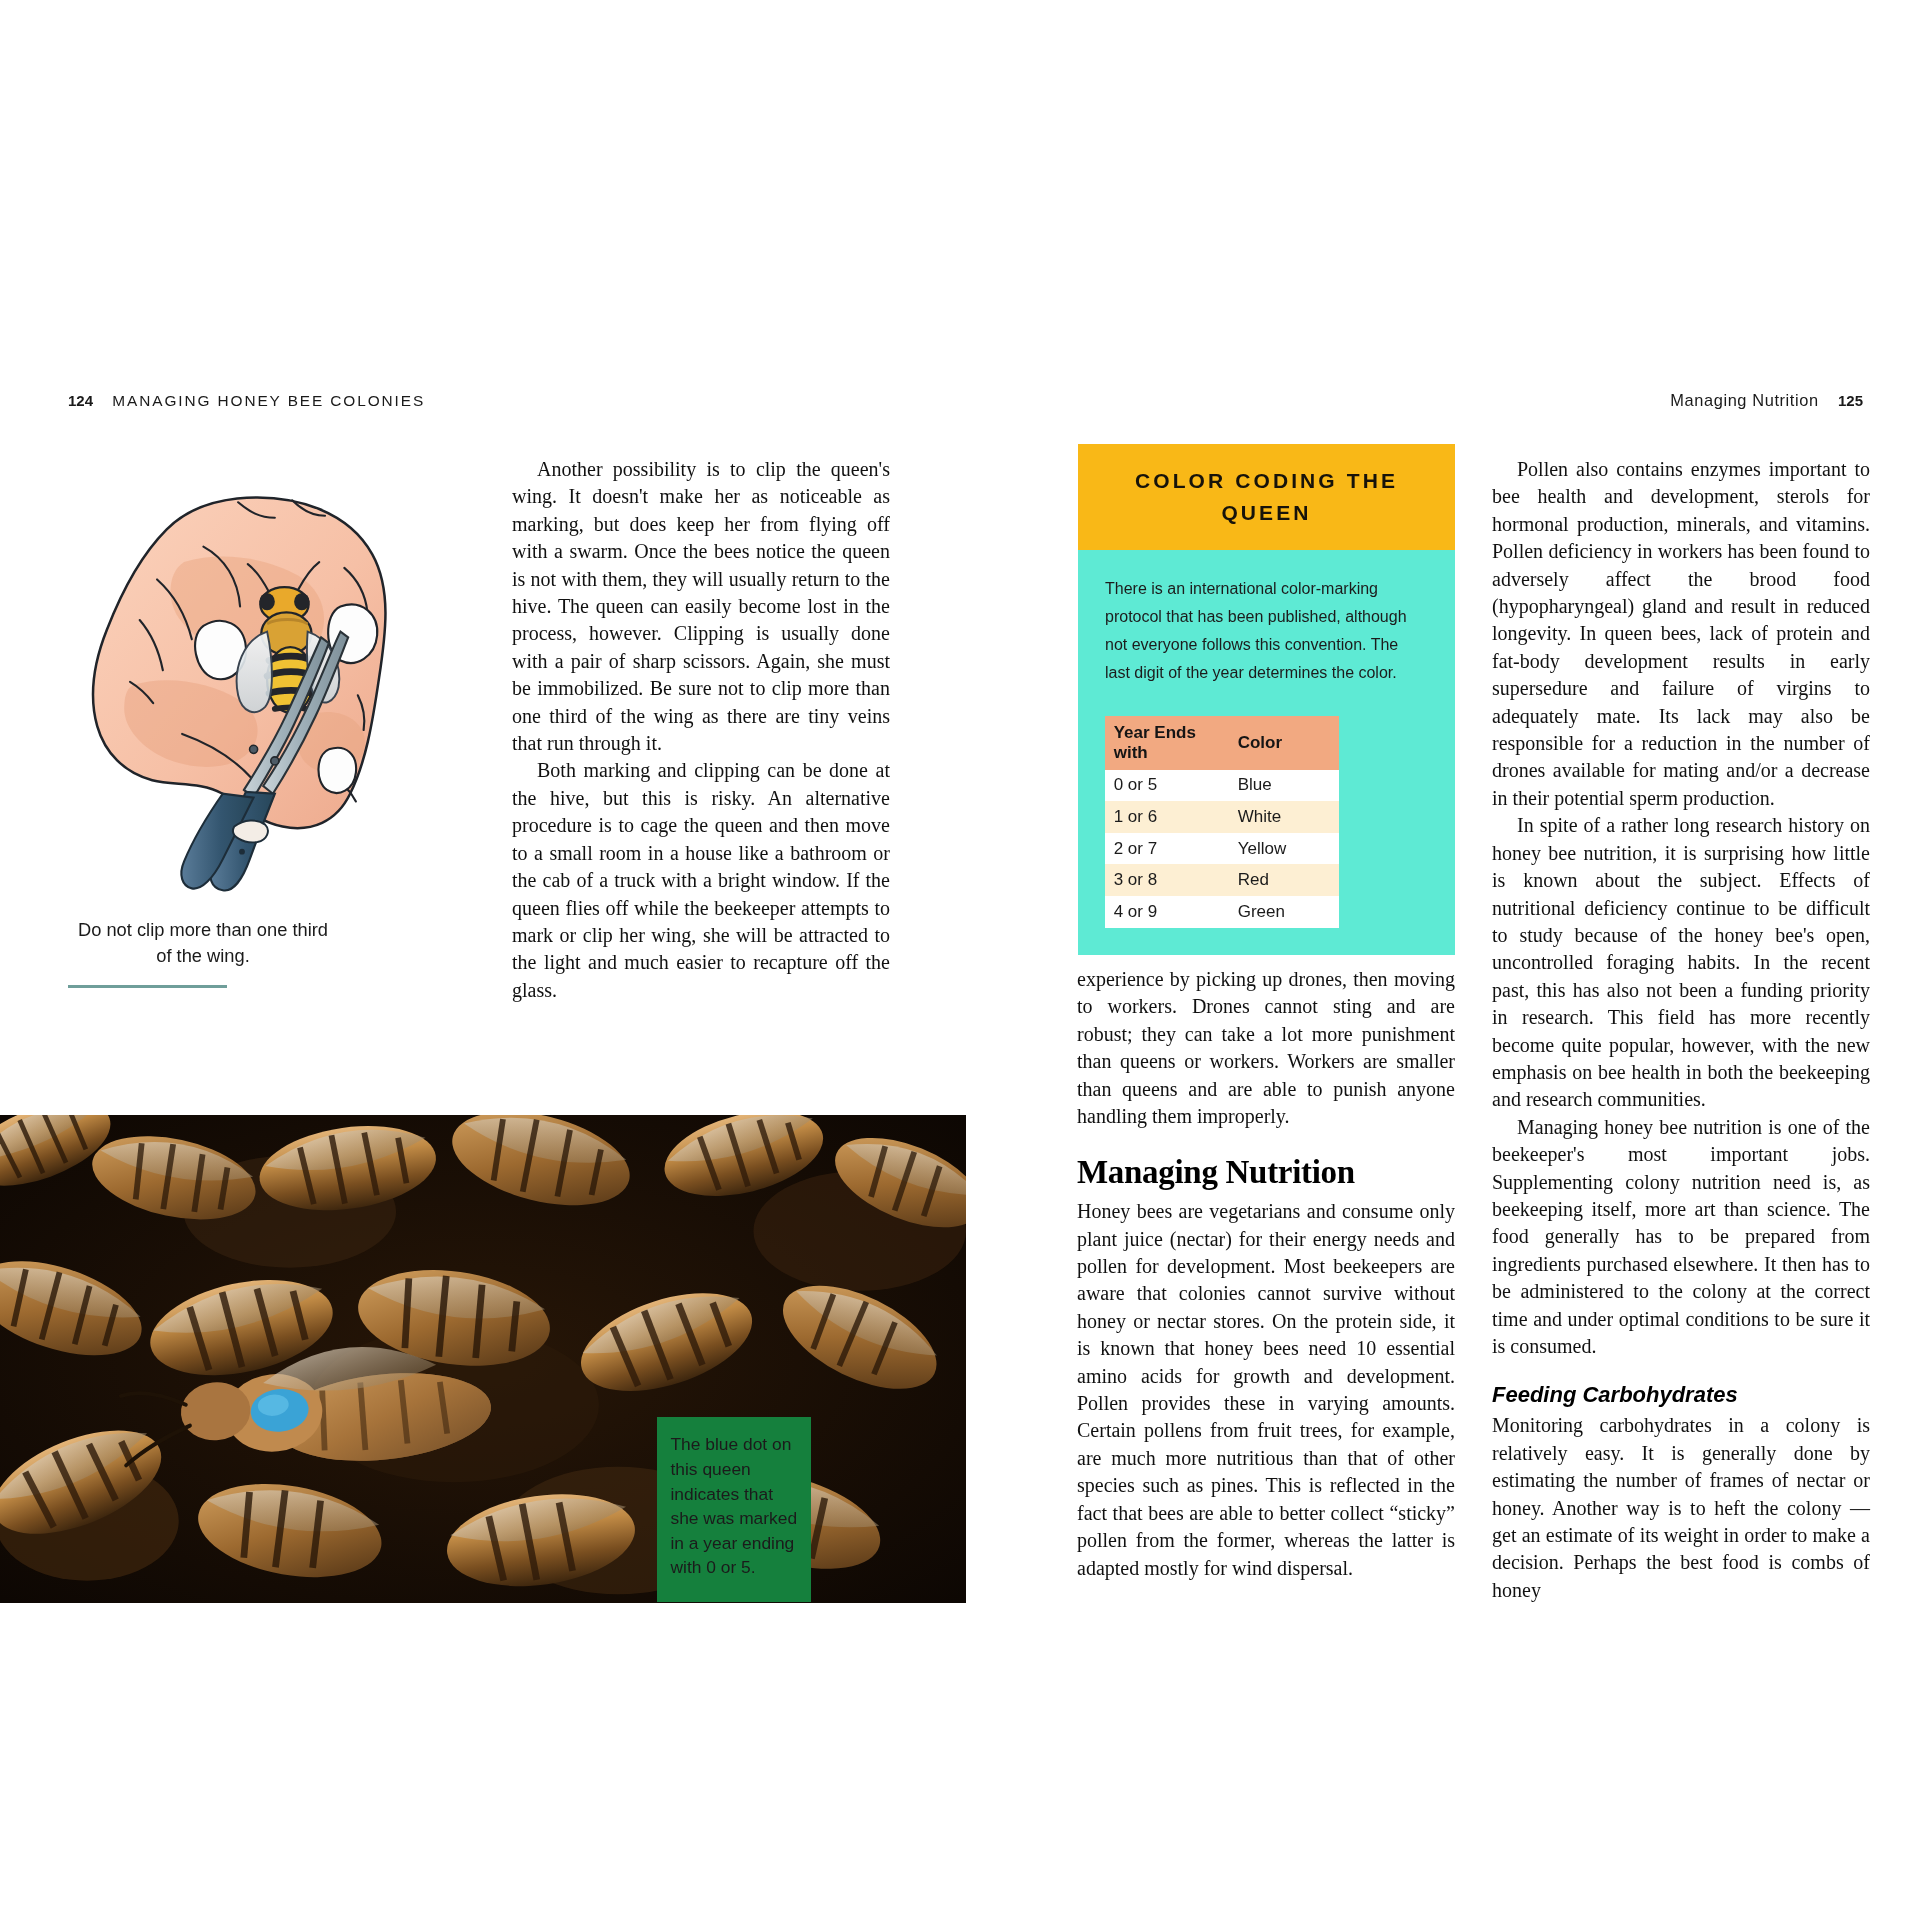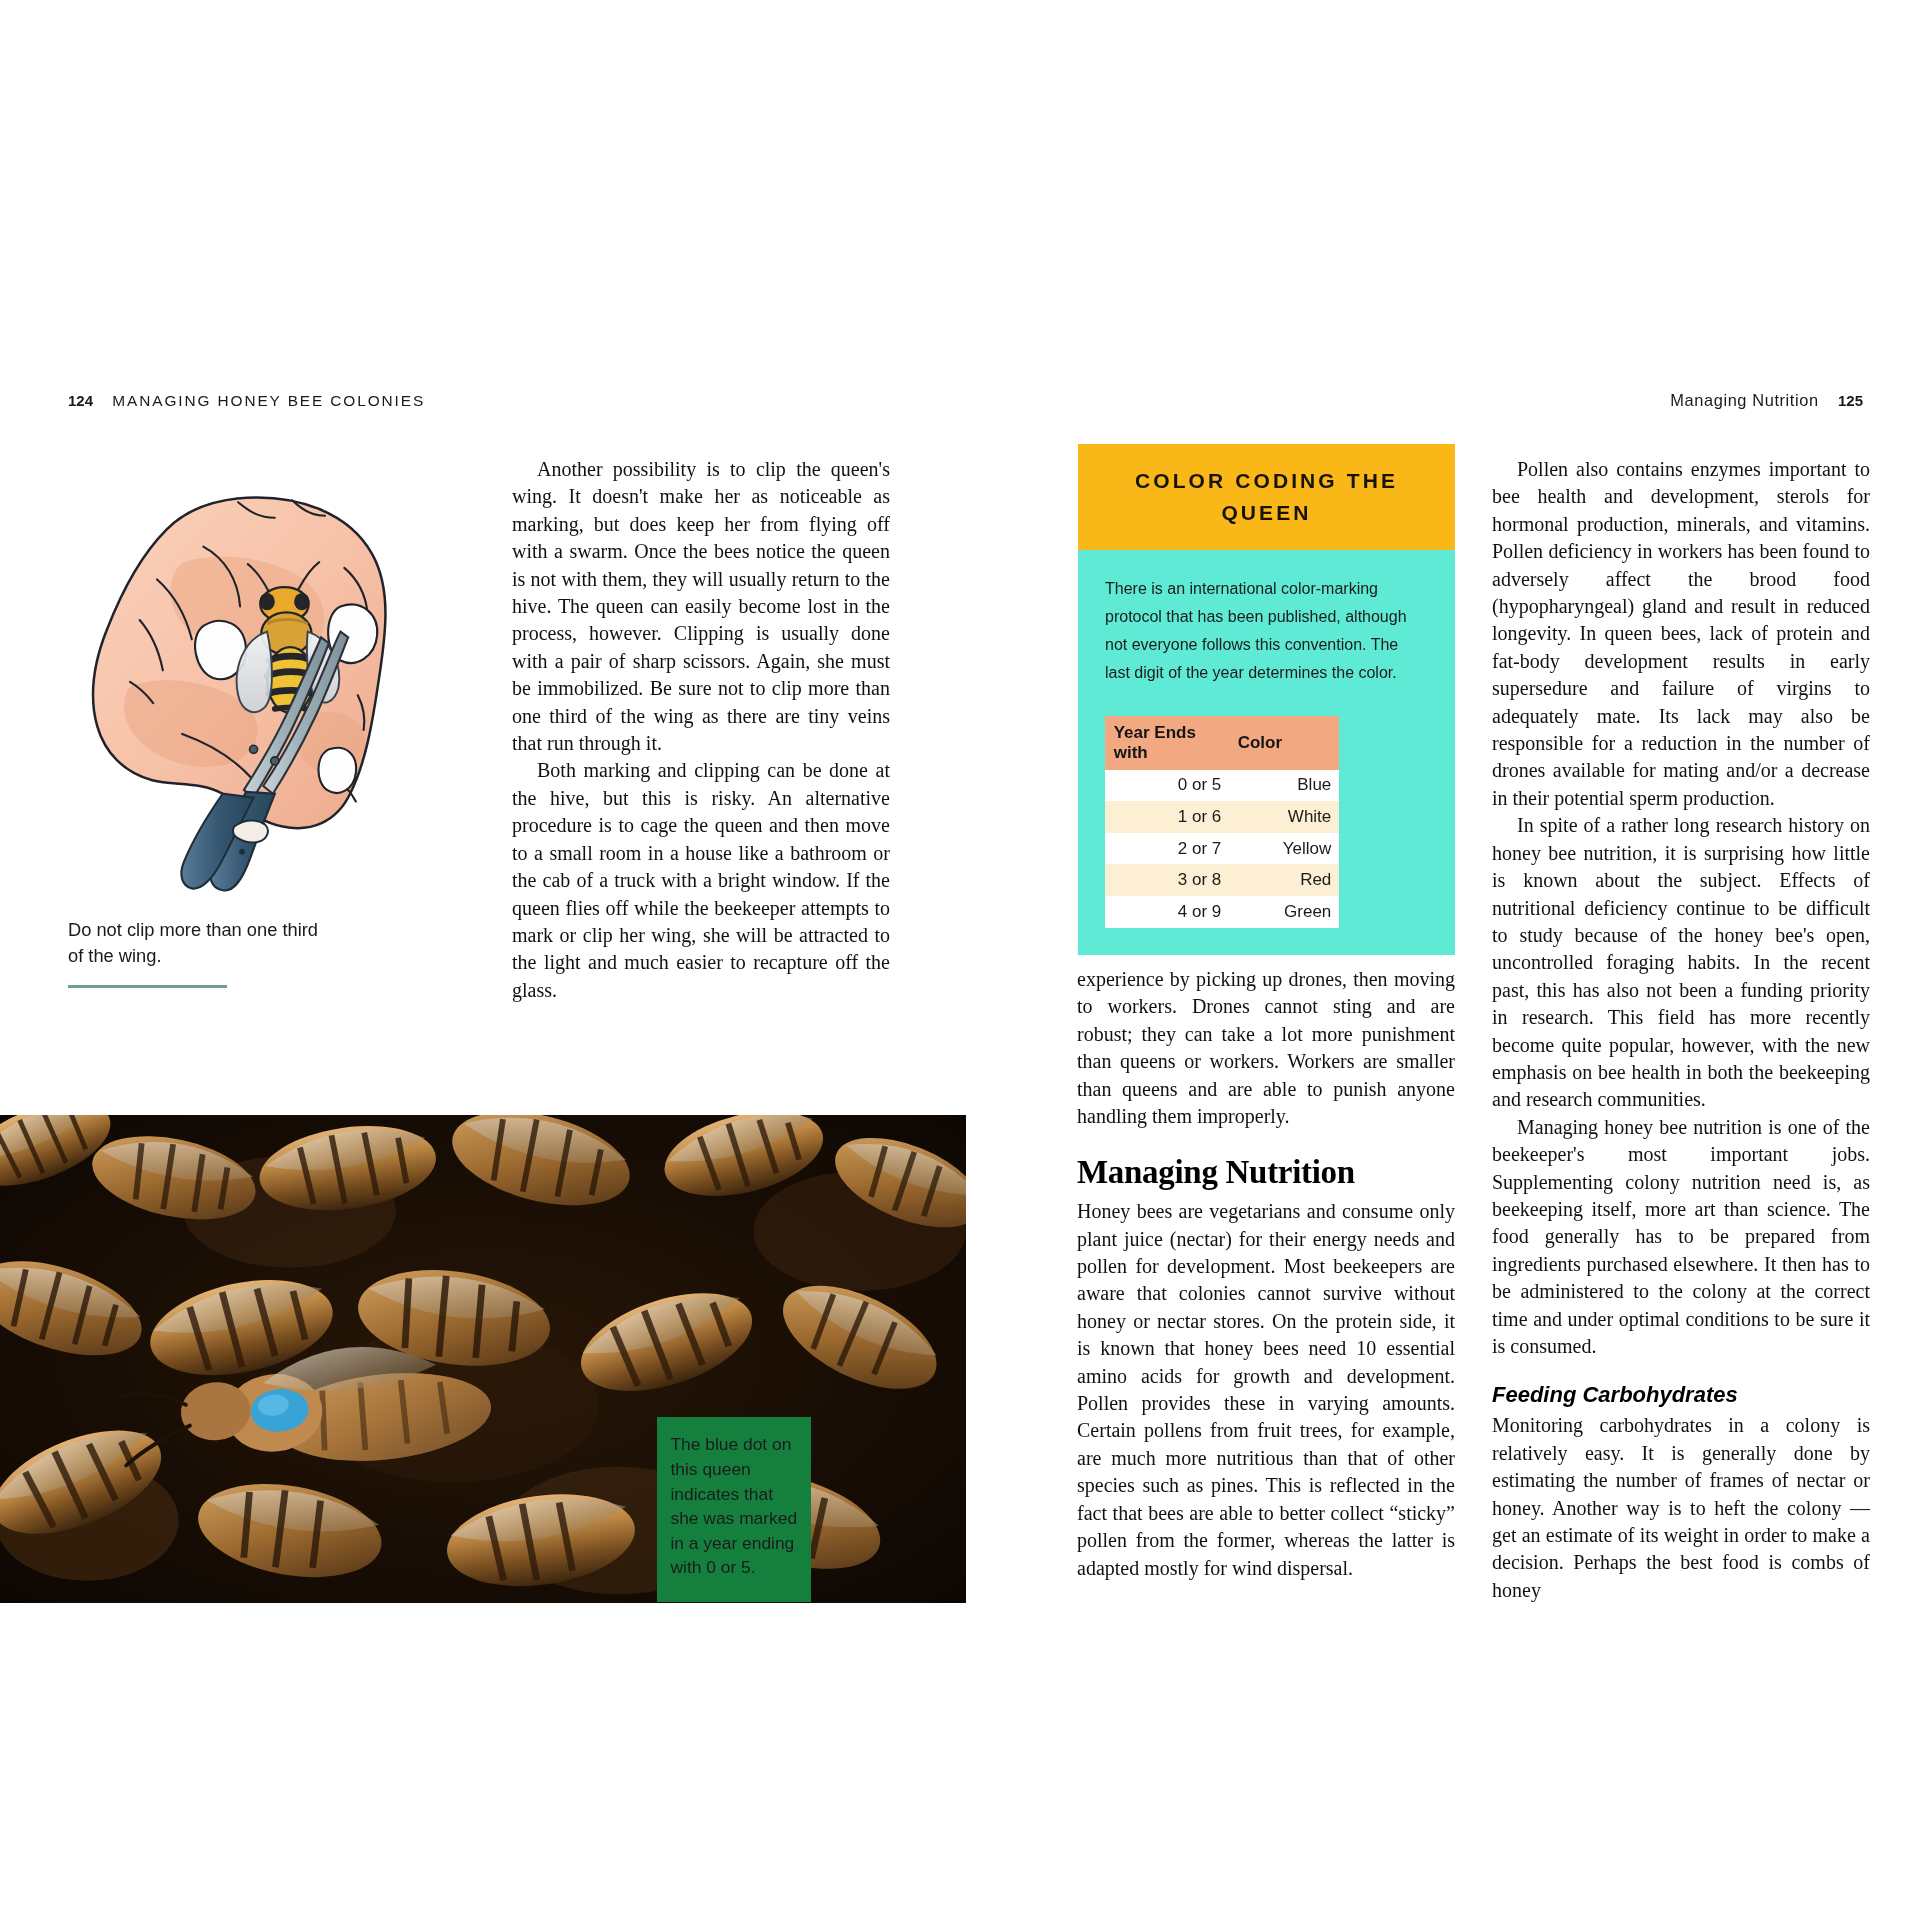--- a/index.html
+++ b/index.html
@@ -89,20 +89,21 @@
 
   
   #illo-caption {
     position: absolute;
     left: 68px; top: 917px;
     width: 270px;
     font-family: "Liberation Sans", sans-serif;
     font-size: 18.3px;
     line-height: 26px;
     color: #1a1a1a;
+    text-align: center;
   }
   #illo-caption .rule {
     margin-top: 16.4px;
     width: 159px;
     height: 2.9px;
     background: #6f9e9a;
   }
 
   
   #photo {
@@ -163,21 +164,20 @@
   #sidebar thead th {
     background: #f2a981;
     text-align: left;
     font-weight: bold;
     color: #151515;
     padding: 6.8px 7.7px 6.8px 8.7px;
   }
   #sidebar tbody td {
     padding: 5.8px 7.7px 5.8px 8.7px;
     color: #1b1b1b;
-    text-align: right;
   }
   #sidebar tbody tr.odd td { background: #ffffff; }
   #sidebar tbody tr.even td { background: #fdefd3; }
   #sidebar th.c1, #sidebar td.c1 { width: 124px; }
 </style>
 </head>
 <body>
 
 <div id="page">
 

